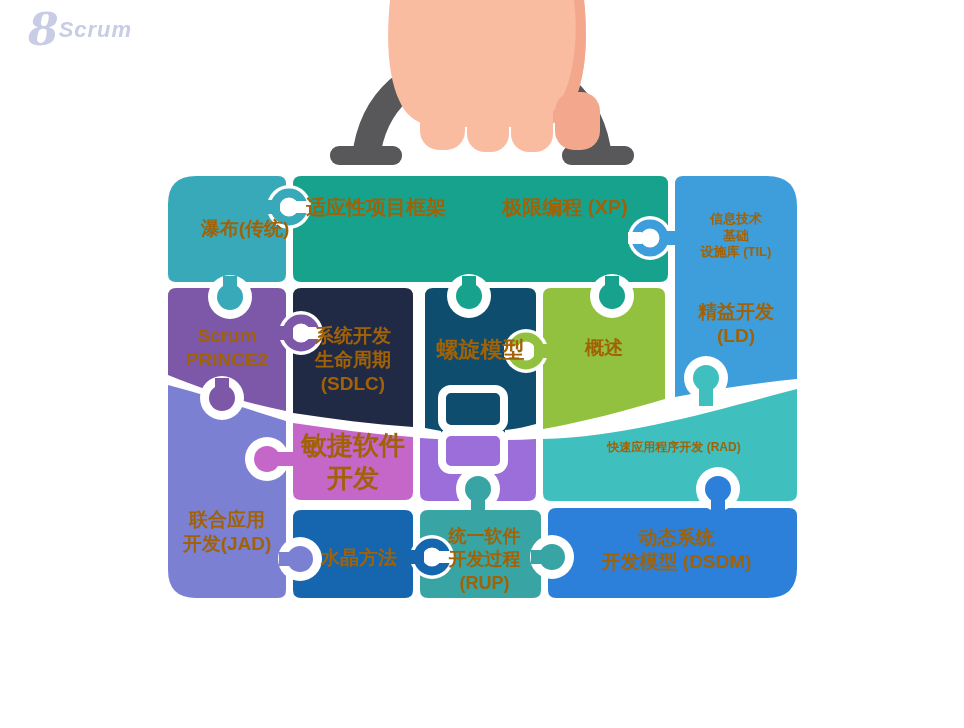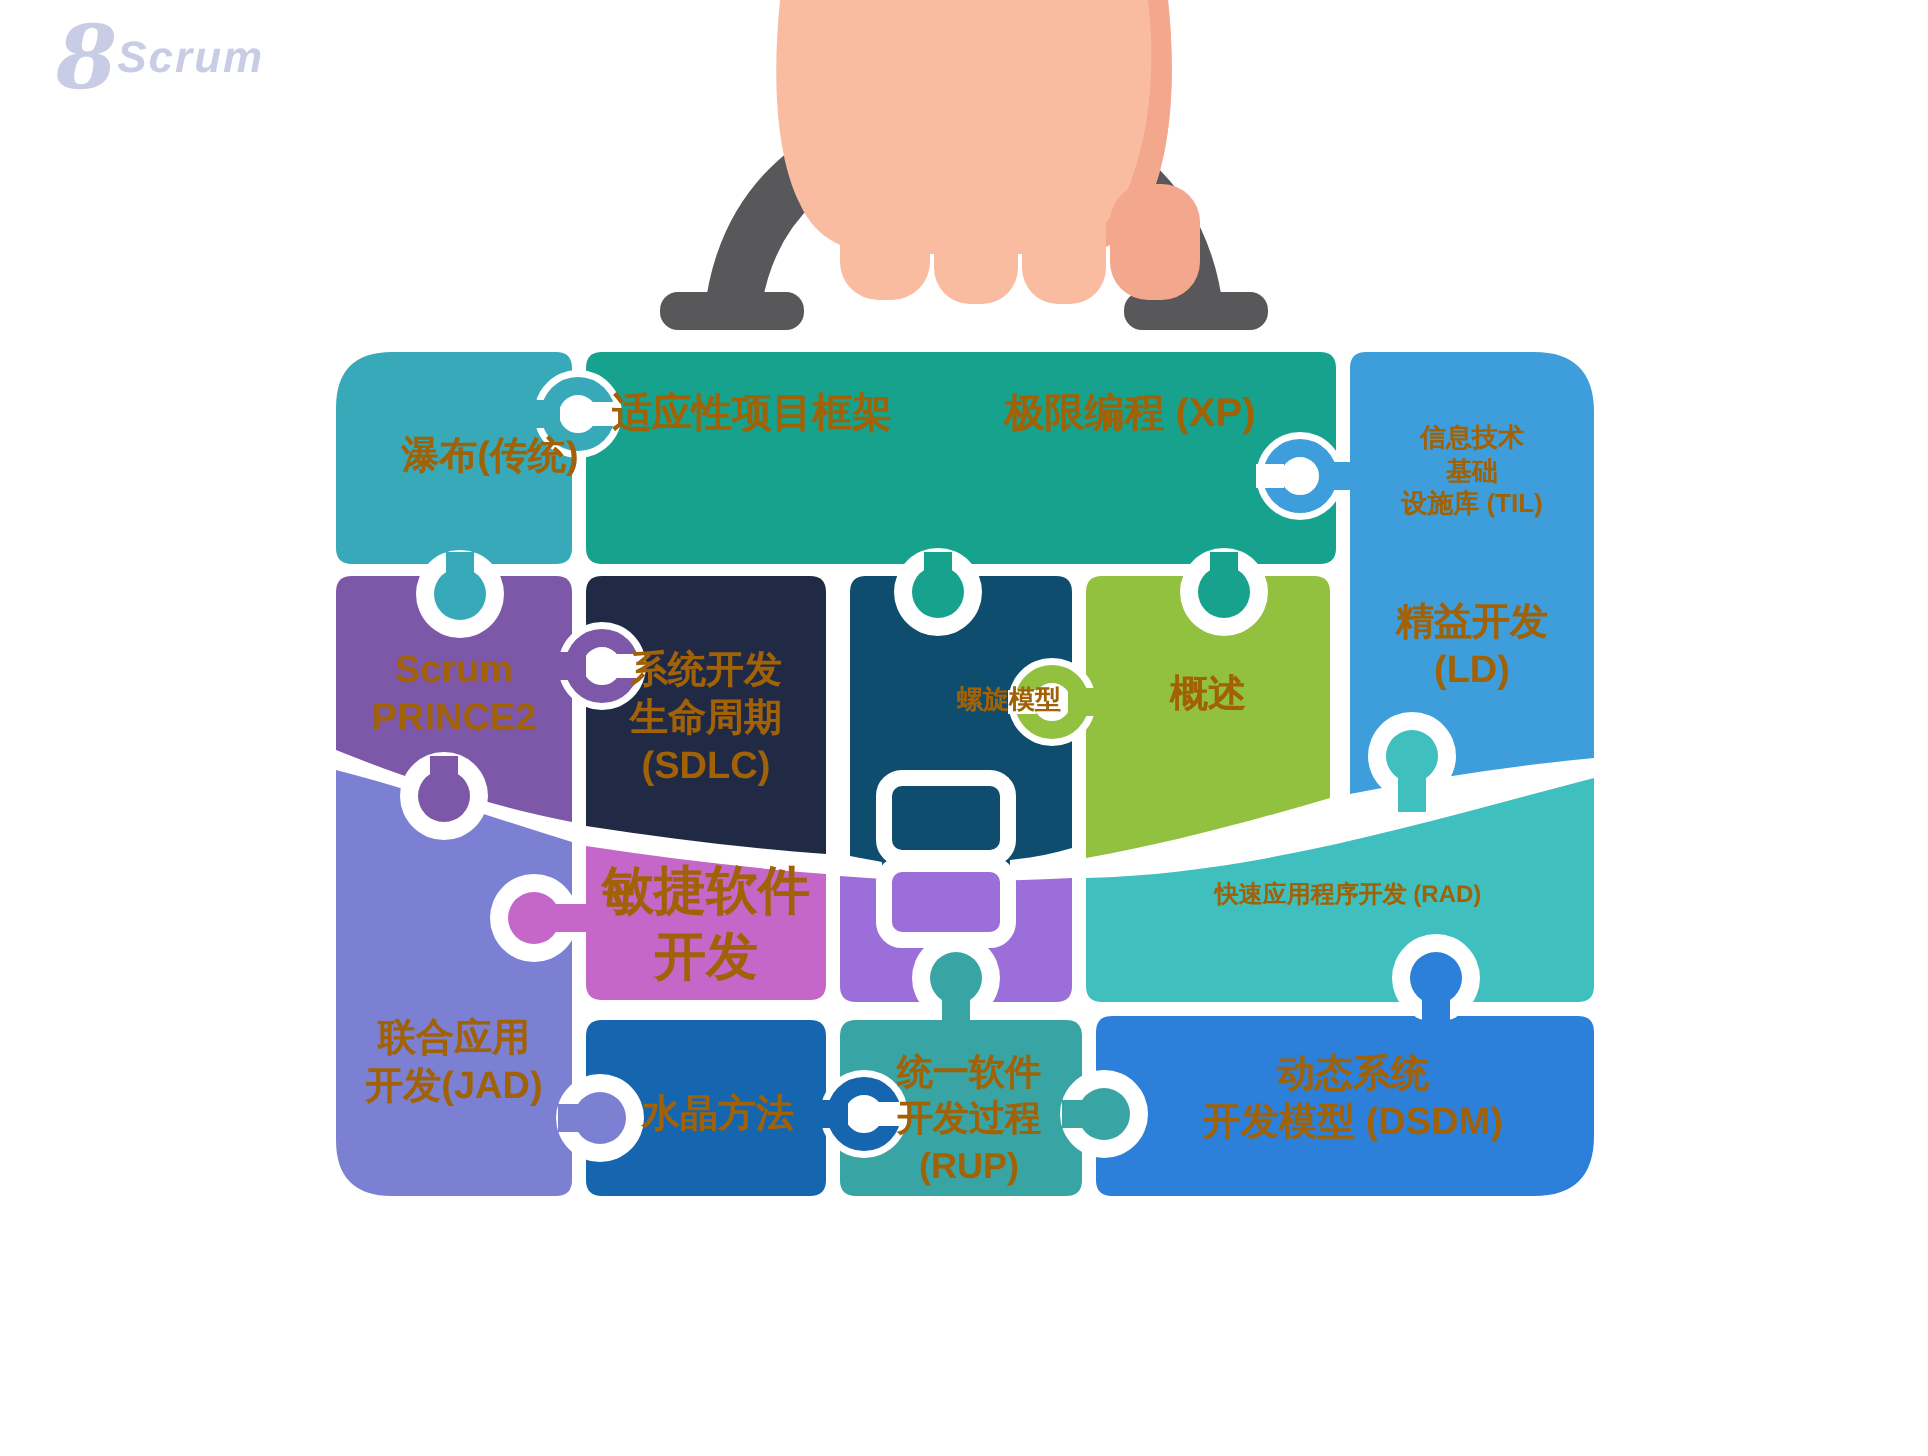--- a/index.html
+++ b/index.html
@@ -148,21 +148,21 @@
 <div class="lbl" style="left:675px;top:186px;width:122px;height:100px;font-size:13px;">信息技术
 基础
 设施库 (TIL)</div>
 <div class="lbl" style="left:675px;top:292px;width:122px;height:64px;font-size:19px;">精益开发
 (LD)</div>
 <div class="lbl" style="left:168px;top:316px;width:118px;height:64px;font-size:19px;">Scrum
 PRINCE2</div>
 <div class="lbl" style="left:293px;top:314px;width:120px;height:92px;font-size:19px;">系统开发
 生命周期
 (SDLC)</div>
-<div class="lbl" style="left:425px;top:330px;width:111px;height:40px;font-size:13px;margin-left:24px;">螺旋模型</div>
+<div class="lbl" style="left:425px;top:330px;width:111px;height:40px;font-size:22px;">螺旋模型</div>
 <div class="lbl" style="left:543px;top:328px;width:122px;height:40px;font-size:19px;">概述</div>
 <div class="lbl" style="left:168px;top:500px;width:118px;height:64px;font-size:19px;">联合应用
 开发(JAD)</div>
 <div class="lbl" style="left:293px;top:430px;width:120px;height:64px;font-size:26px;">敏捷软件
 开发</div>
 <div class="lbl" style="left:551px;top:428px;width:246px;height:40px;font-size:12px;">快速应用程序开发 (RAD)</div>
 <div class="lbl" style="left:305px;top:540px;width:108px;height:36px;font-size:19px;">水晶方法</div>
 <div class="lbl" style="left:428px;top:518px;width:113px;height:84px;font-size:18px;">统一软件
 开发过程
 (RUP)</div>

